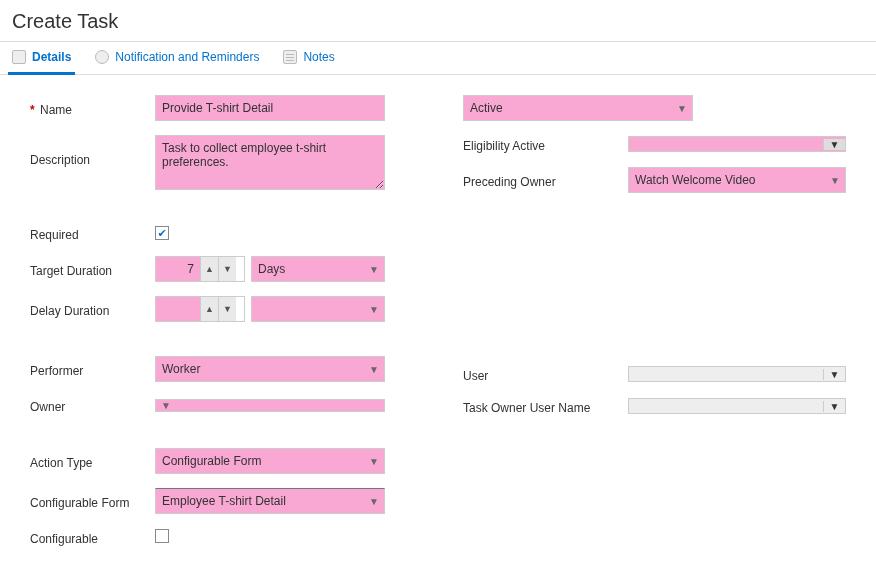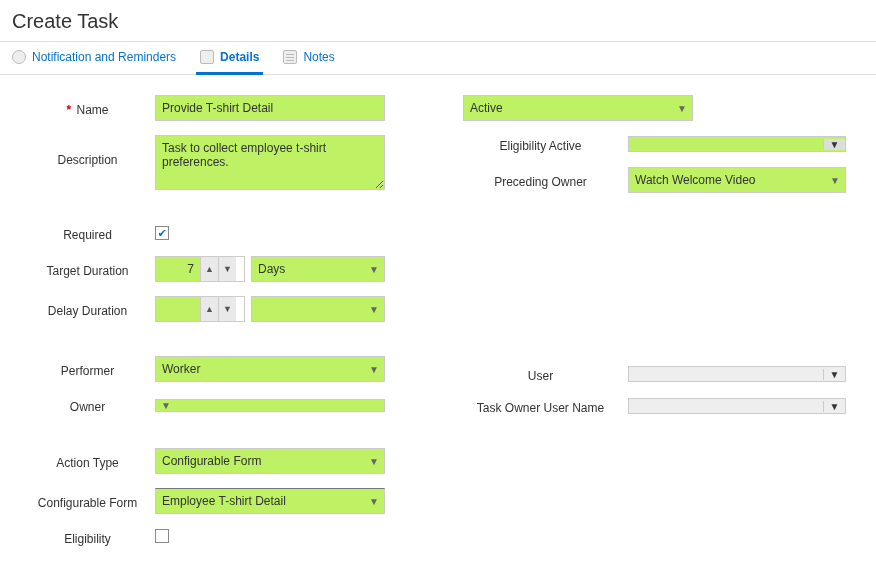--- a/index.html
+++ b/index.html
@@ -62,35 +62,35 @@
   }
   .col { flex: 1; }
   .field-row {
     display: flex;
     align-items: center;
     margin-bottom: 14px;
   }
   .field-row.top { align-items: flex-start; }
   .field-row .label {
     width: 125px;
-    text-align: center;
+    text-align: left;
     padding-right: 10px;
     color: #333;
     padding-top: 4px;
   }
   .req-star { color: #c00; font-weight: bold; margin-right: 2px; }
   .control {
     flex: 1;
     display: flex;
     align-items: stretch;
     max-width: 230px;
   }
   input[type="text"], textarea, .select-box, .spinner-input {
     border: 1px solid #ccc;
-    background: #bef264;
+    background: #f9a8d4;
     font-size: 12px;
     color: #333;
     font-family: inherit;
   }
   input[type="text"] {
     padding: 5px 6px;
     width: 100%;
   }
   textarea {
     padding: 5px 6px;
@@ -170,27 +170,27 @@
   .checkbox.checked::after { content:"✔"; }
   .disabled-box .select-box { background:#eee; }
   .section-gap { height: 20px; }
 </style>
 </head>
 <body>
 
 <div class="page-title">Create Task</div>
 
 <div class="tabs">
+  <div class="tab active">
+    <span class="tab-icon"></span>
+    <span>Details</span>
+  </div>
   <div class="tab">
     <span class="tab-icon clock"></span>
     <span>Notification and Reminders</span>
-  </div>
-  <div class="tab active">
-    <span class="tab-icon"></span>
-    <span>Details</span>
   </div>
   <div class="tab">
     <span class="tab-icon note"></span>
     <span>Notes</span>
   </div>
 </div>
 
 <div class="form-area">
   <div class="columns">
 
@@ -289,21 +289,21 @@
         <div class="label">Configurable Form</div>
         <div class="control">
           <div class="select-box" style="border-top-color:#777;">
             <span class="sel-text">Employee T-shirt Detail</span>
             <span class="caret">▼</span>
           </div>
         </div>
       </div>
 
       <div class="field-row">
-        <div class="label">Eligibility</div>
+        <div class="label">Configurable</div>
         <div>
           <span class="checkbox"></span>
         </div>
       </div>
 
     </div>
 
     <div class="col">
 
       <div class="field-row">

